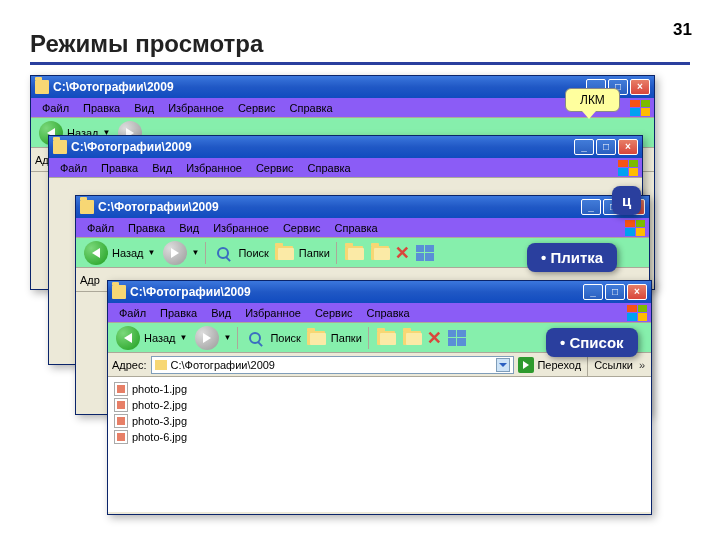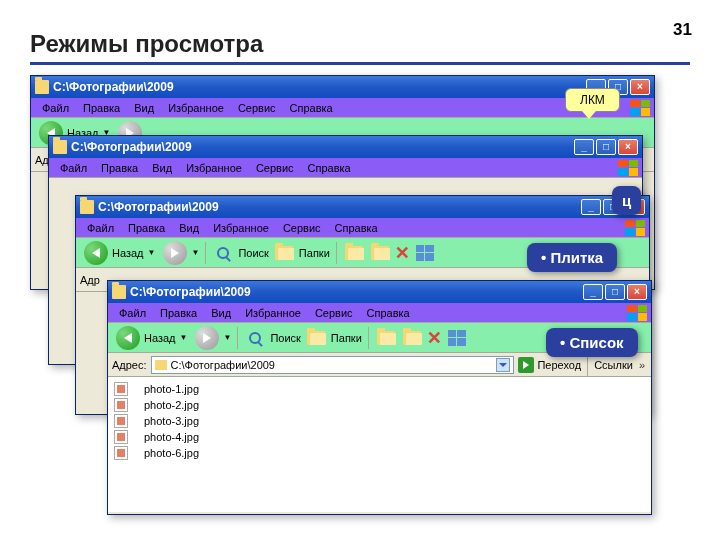--- a/index.html
+++ b/index.html
@@ -208,21 +208,21 @@
   .go-arrow::after{content:"";border-width:4px 0 4px 6px;border-style:solid;border-color:transparent transparent transparent #fff;}
   .chev {
     font-size:11px;color:#333;padding:0 2px;
   }
   .content {
     background:#fff;
     padding:4px;
     overflow:hidden;
   }
   .file-row {
-    display:flex;align-items:center;gap:16px;padding:1px 2px;font-size:11px;
+    display:flex;align-items:center;gap:4px;padding:1px 2px;font-size:11px;
   }
   .file-ico {
     width:14px;height:14px;background:#fff;border:1px solid #aaa;position:relative;flex:none;
   }
   .file-ico::after{content:"";position:absolute;top:2px;left:2px;width:8px;height:8px;background:#e77f67;}
 </style>
 </head>
 <body>
 
 <div class="slide-number">31</div>
@@ -454,20 +454,16 @@
     <div class="file-row">
         <span class="file-ico"></span>
         <span>photo-2.jpg</span>
       </div>
     <div class="file-row">
         <span class="file-ico"></span>
         <span>photo-3.jpg</span>
       </div>
     <div class="file-row">
         <span class="file-ico"></span>
-        <span>photo-4.jpg</span>
-      </div>
-    <div class="file-row">
-        <span class="file-ico"></span>
         <span>photo-6.jpg</span>
       </div>
   </div>
 </div>
 
 </body></html>

